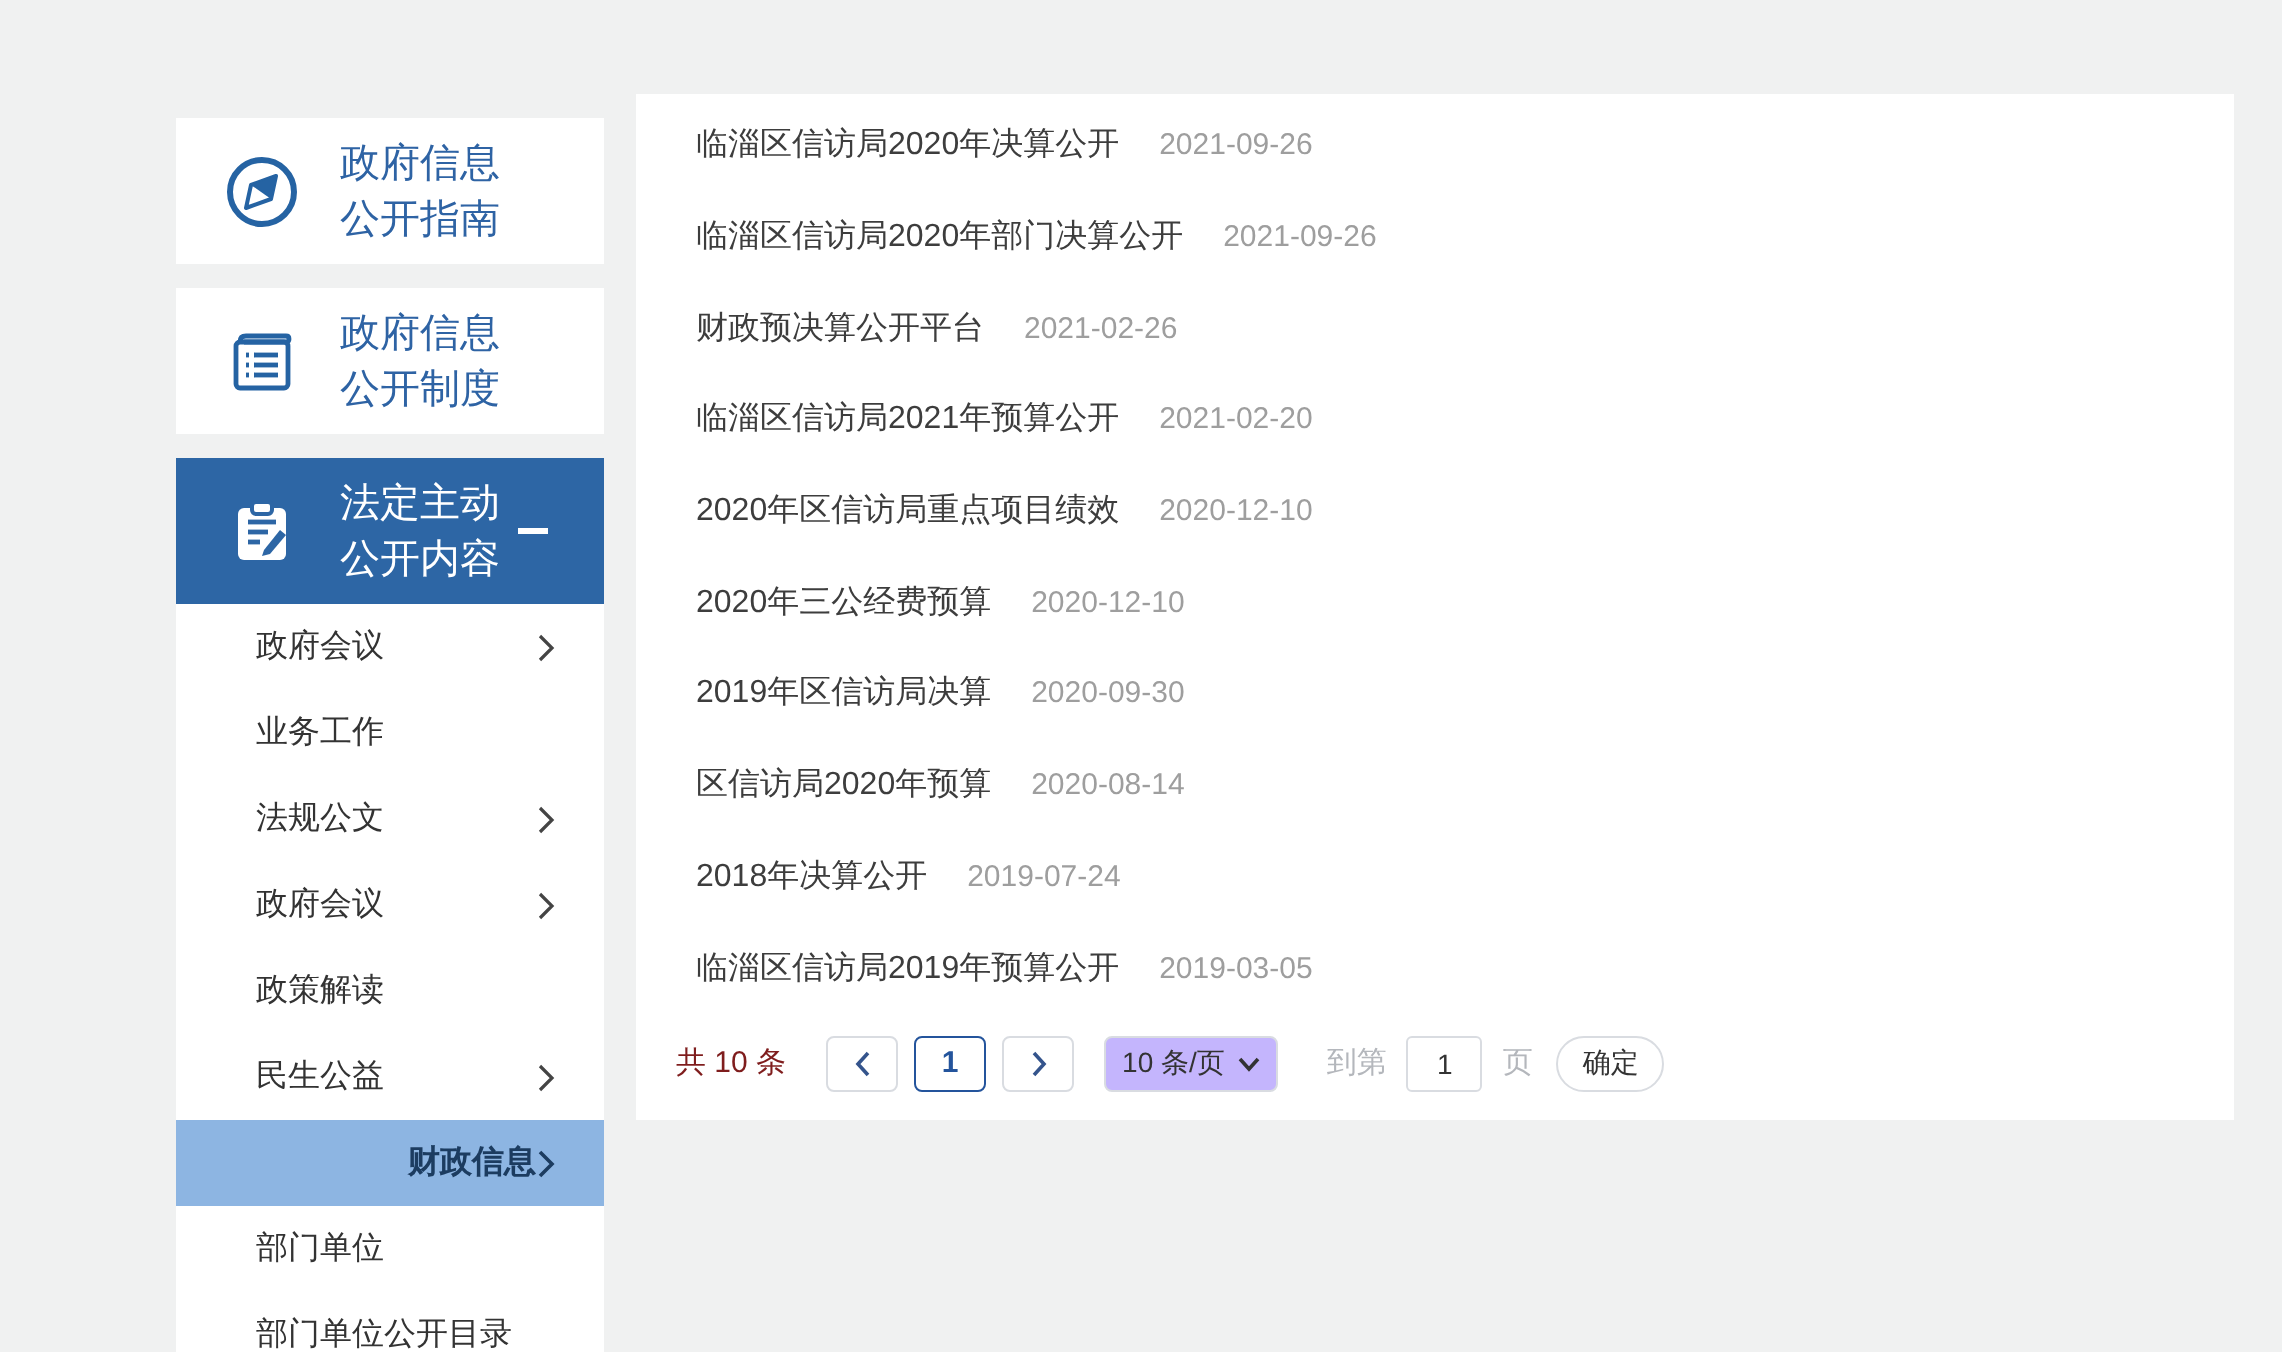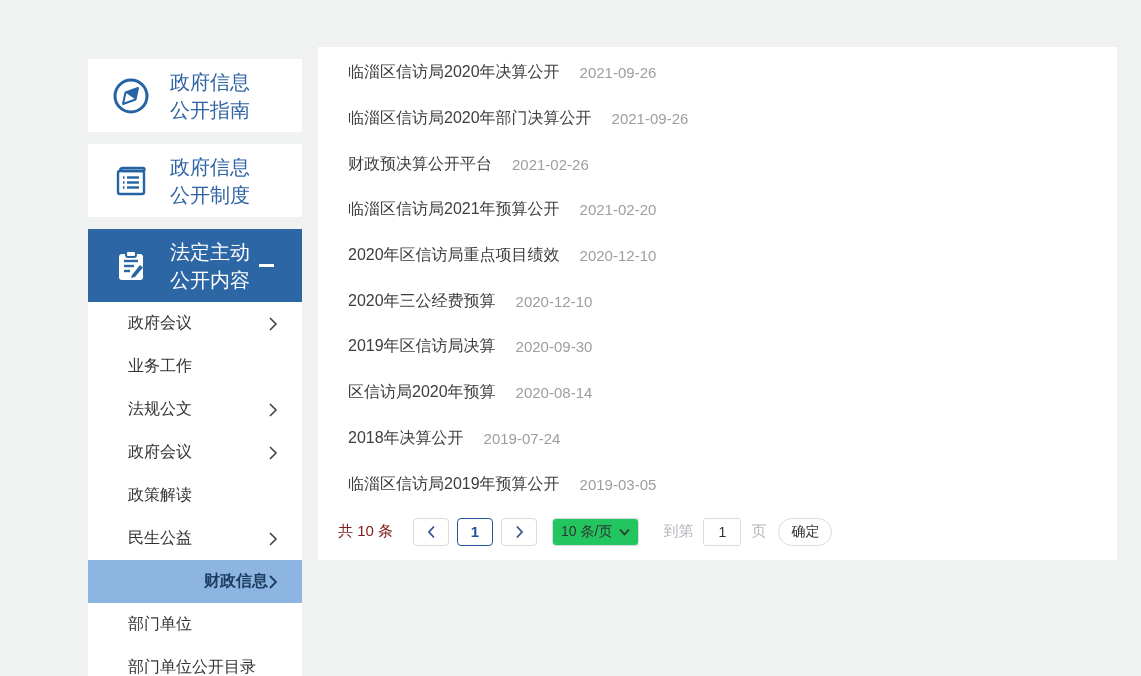--- a/index.html
+++ b/index.html
@@ -58,21 +58,21 @@
     width:36px; height:28px; background:#ffffff; border:1px solid #d9dce1;
     border-radius:4px; display:flex; align-items:center; justify-content:center;
     cursor:pointer; color:#34548c;
   }
   .pg-btn svg { width:9px; height:14px; }
   .pg-prev { margin-left:20px; }
   .pg-cur  { margin-left:8px; border:1px solid #24549c; color:#24549c;
     font-weight:bold; font-size:15px; }
   .pg-next { margin-left:8px; }
   .pg-select {
-    margin-left:15px; height:28px; min-width:81px; background:#22c55e;
+    margin-left:15px; height:28px; min-width:81px; background:#c4b5fd;
     border:1px solid #d9dce1; border-radius:4px; display:flex; align-items:center;
     justify-content:center; padding:0 8px; cursor:pointer; color:#333; gap:7px;
   }
   .pg-select svg { width:11px; height:8px; color:#333; }
   .goto-label { color:#b4b7bc; font-size:15px; }
   .goto-prefix { margin-left:24px; }
   .goto-input {
     margin-left:10px; width:38px; height:28px; border:1px solid #d9dce1;
     border-radius:3px; text-align:center; font-size:14px; color:#333;
     font-family:inherit; outline:none; background:#fff;

